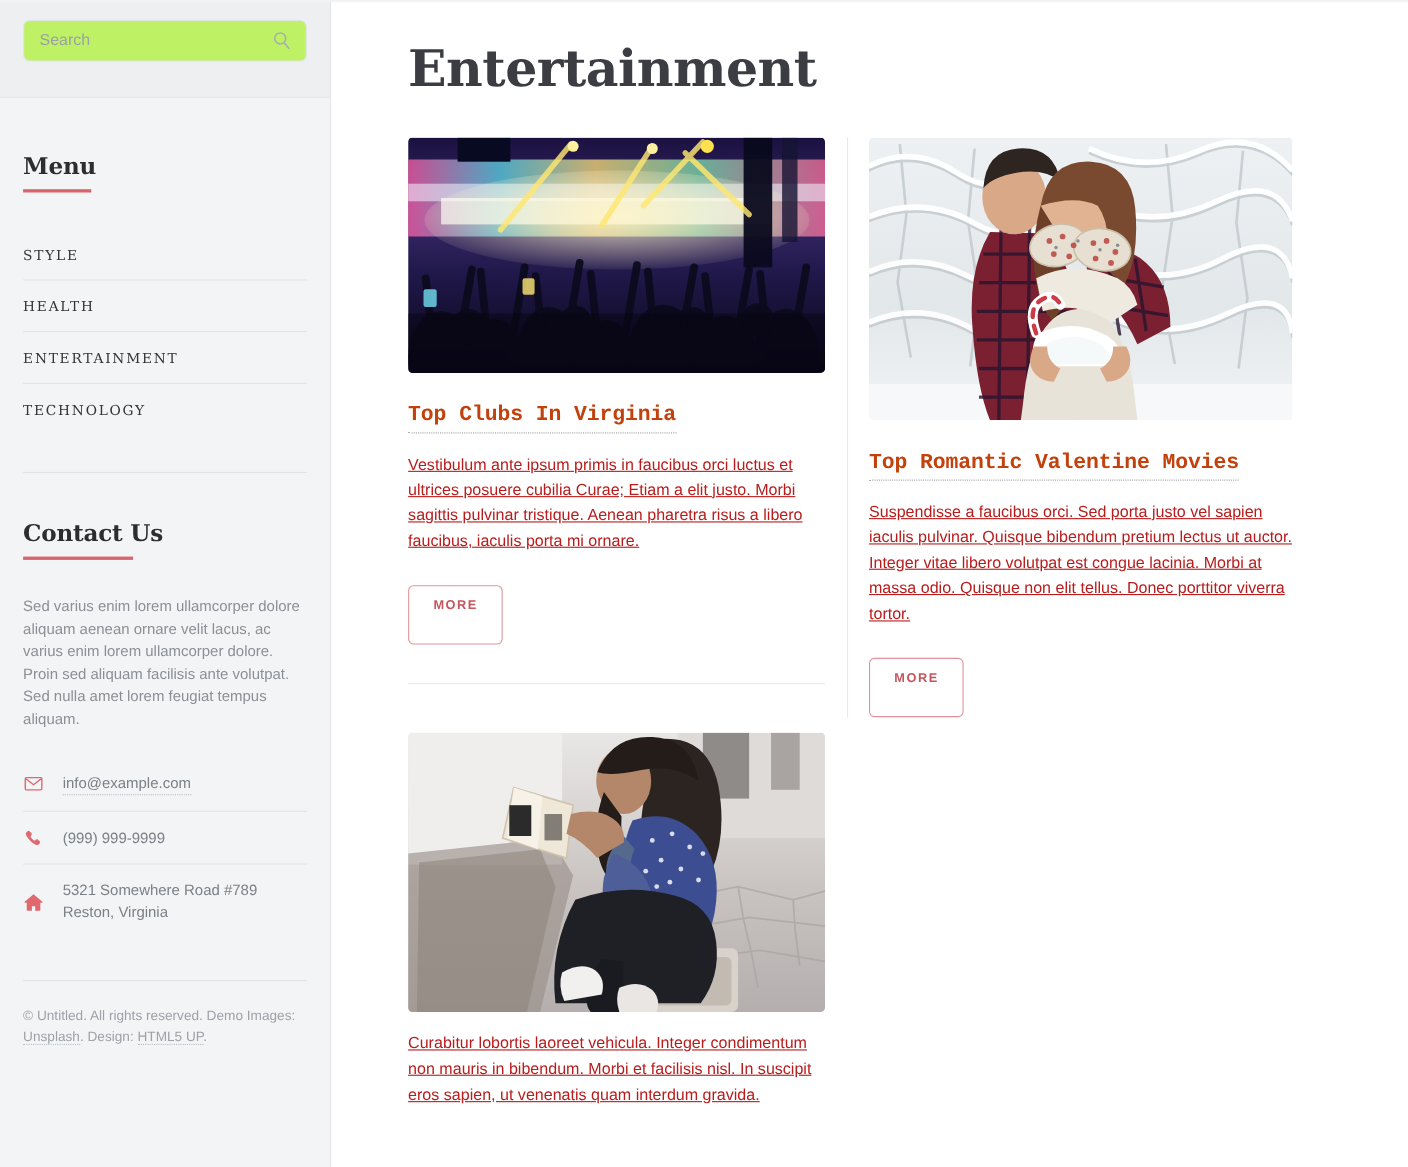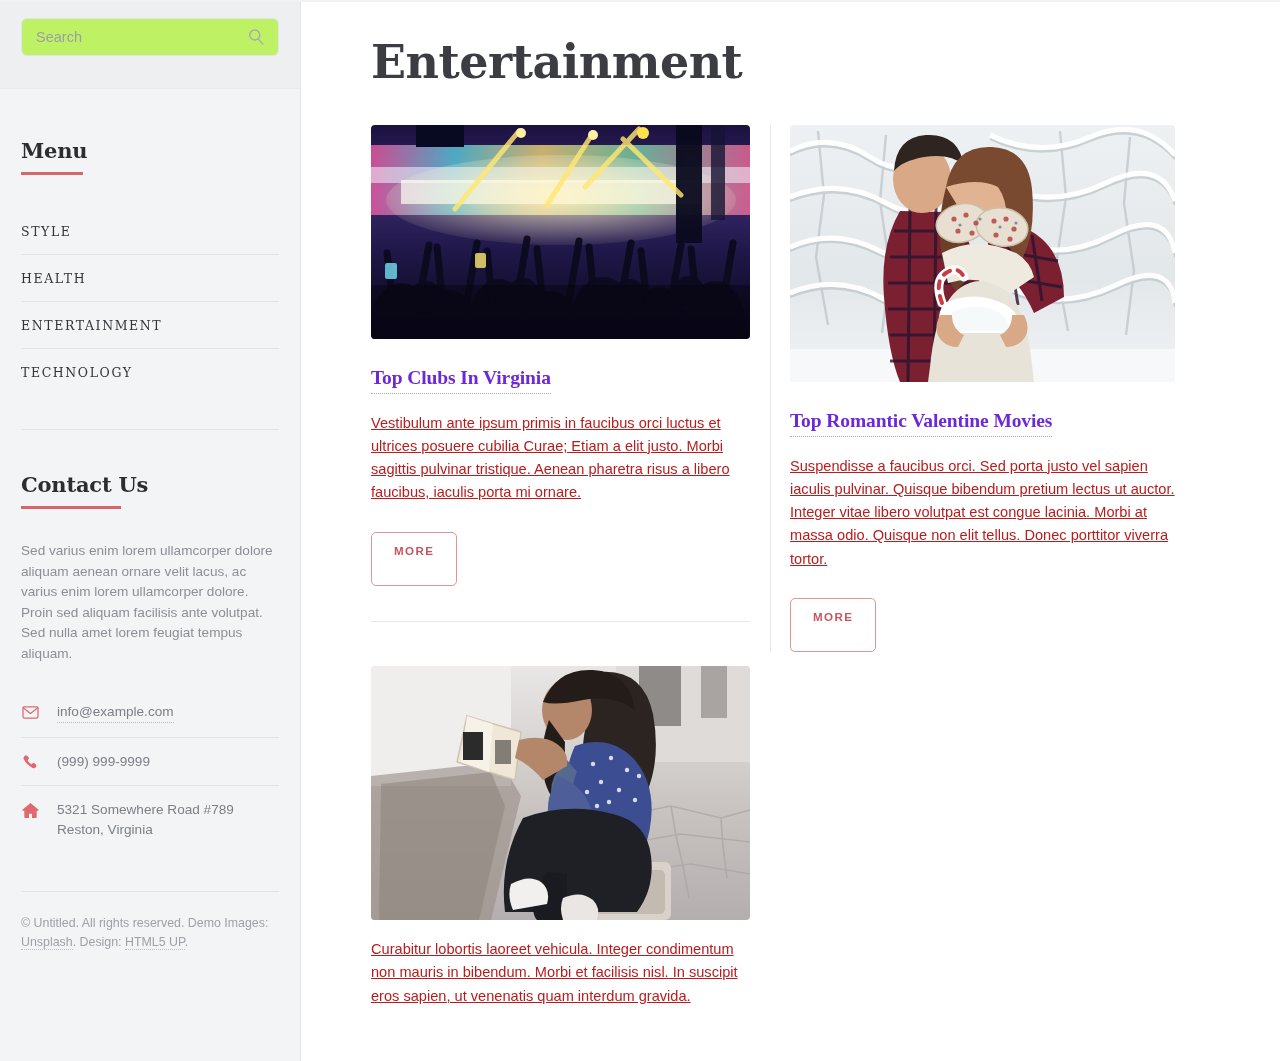--- a/index.html
+++ b/index.html
@@ -120,21 +120,21 @@
   .contact-body {
     margin-top: 32px;
     font-size: 13.6px;
     line-height: 20.5px;
     color: #8b9096;
   }
 
   #contact-list { list-style: none; margin-top: 24px; }
   #contact-list li {
     display: flex;
-    align-items: flex-start;
+    align-items: center;
     padding: 14px 0 14px 0;
     min-height: 36px;
   }
   #contact-list li + li { border-top: 1px solid #e1e3e6; }
   .ci {
     width: 22px; min-width: 22px;
     margin-right: 14px;
     color: #e0686f;
     display: flex;
     align-items: flex-start;
@@ -216,25 +216,25 @@
     overflow: hidden;
     display: block;
     position: relative;
   }
   .post-img.r1 { height: 214px; }
   .post-img.r2 { height: 257px; }
   .post-img.r3 { height: 254px; }
   .post-img svg { display: block; width: 100%; height: 100%; }
 
   .post-title {
-    font-family: Liberation Serif, serif;
+    font-family: Liberation Mono, monospace;
     font-weight: bold;
     font-size: 19.5px;
     line-height: 1.2;
-    color: #6d28d9;
+    color: #c2410c;
     margin-top: 27px;
     display: inline-block;
     text-decoration: none;
     border-bottom: 1px dotted #a8adb3;
     padding-bottom: 3px;
     letter-spacing: -0.1px;
   }
   .post-text {
     margin-top: 18px;
     font-size: 14.6px;

